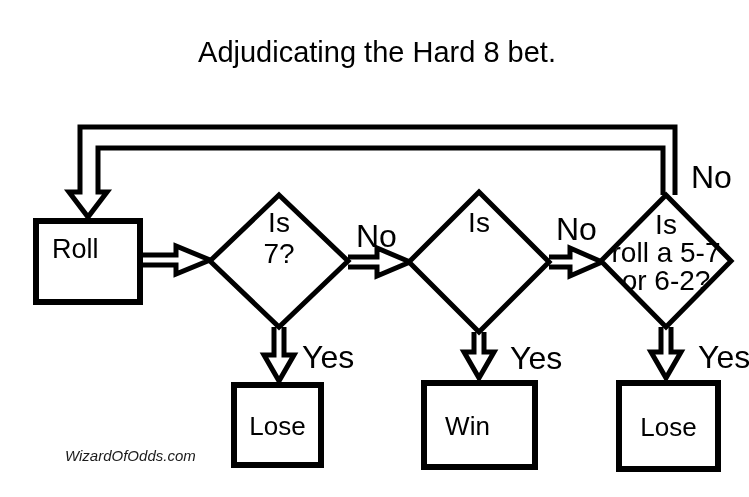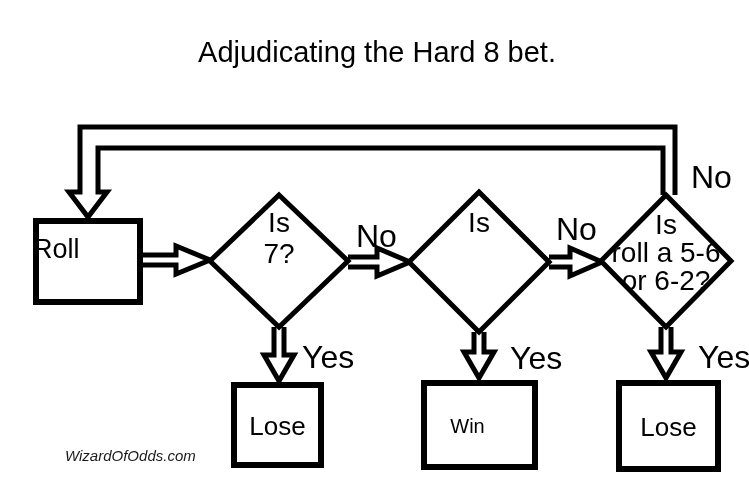--- a/index.html
+++ b/index.html
@@ -40,32 +40,33 @@
     justify-content: center;
     text-align: center;
   }
   .roll-label {
     left: 12px;
     top: 218px;
     width: 110px;
     height: 63px;
     font-size: 27px;
     justify-content: flex-start;
+    padding-left: 19px;
     box-sizing: border-box;
   }
   .diamond-label {
     text-align: center;
     font-size: 28px;
     line-height: 31px;
   }
   .d1-label { left: 188px; top: 207px; width: 140px; }
   .d2-label { left: 388px; top: 207px; width: 140px; }
   .d3-label { left: 575px; top: 211px; width: 140px; line-height: 28px; }
   .lose1-label { left: 210px; top: 385px; width: 93px;  height: 83px; font-size: 26px; }
-  .win-label   { left: 400px; top: 382px; width: 93px; height: 88px; font-size: 20px; }
+  .win-label   { left: 400px; top: 382px; width: 93px; height: 88px; font-size: 26px; }
   .lose2-label { left: 595px; top: 382px; width: 105px; height: 90px; font-size: 26px; }
   .edge-label { font-size: 32px; }
   .no1  { left: 335px; top: 218px; }
   .no2  { left: 535px; top: 211px; }
   .no3  { left: 670px; top: 159px; }
   .yes1 { left: 281px; top: 339px; }
   .yes2 { left: 489px; top: 340px; }
   .yes3 { left: 677px; top: 339px; }
   .watermark {
     left: 44px;
@@ -114,21 +115,21 @@
     <div>Is</div>
     <div>7?</div>
   </div>
 
   <div class="txt diamond-label d2-label">
     <div>Is</div>
   </div>
 
   <div class="txt diamond-label d3-label">
     <div>Is</div>
-    <div>roll a 5-6</div>
+    <div>roll a 5-7</div>
     <div>or 6-2?</div>
   </div>
 
   <div class="txt node-label lose1-label">Lose</div>
   <div class="txt node-label win-label">Win</div>
   <div class="txt node-label lose2-label">Lose</div>
 
   <div class="txt edge-label no1">No</div>
   <div class="txt edge-label no2">No</div>
   <div class="txt edge-label no3">No</div>

